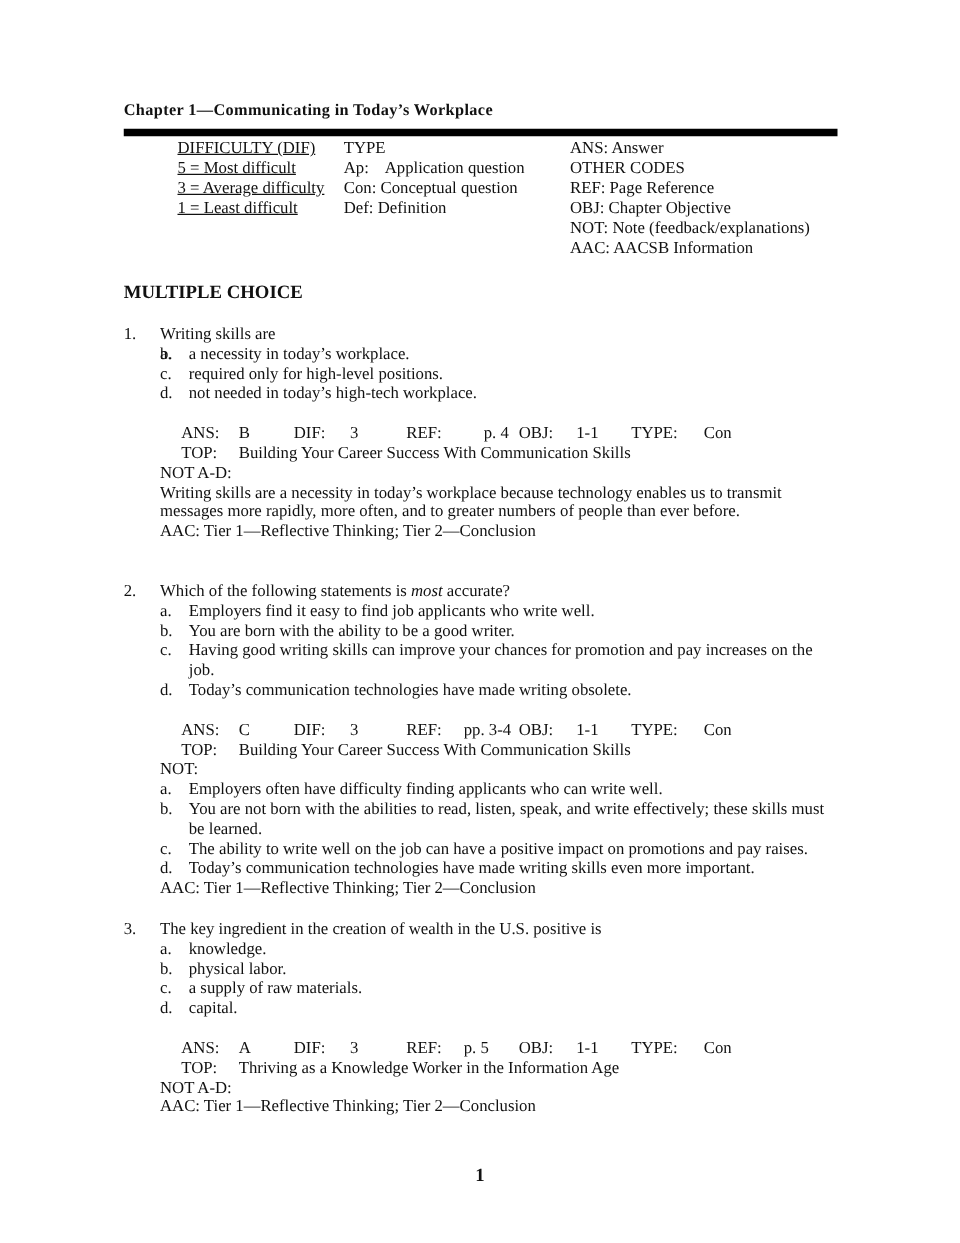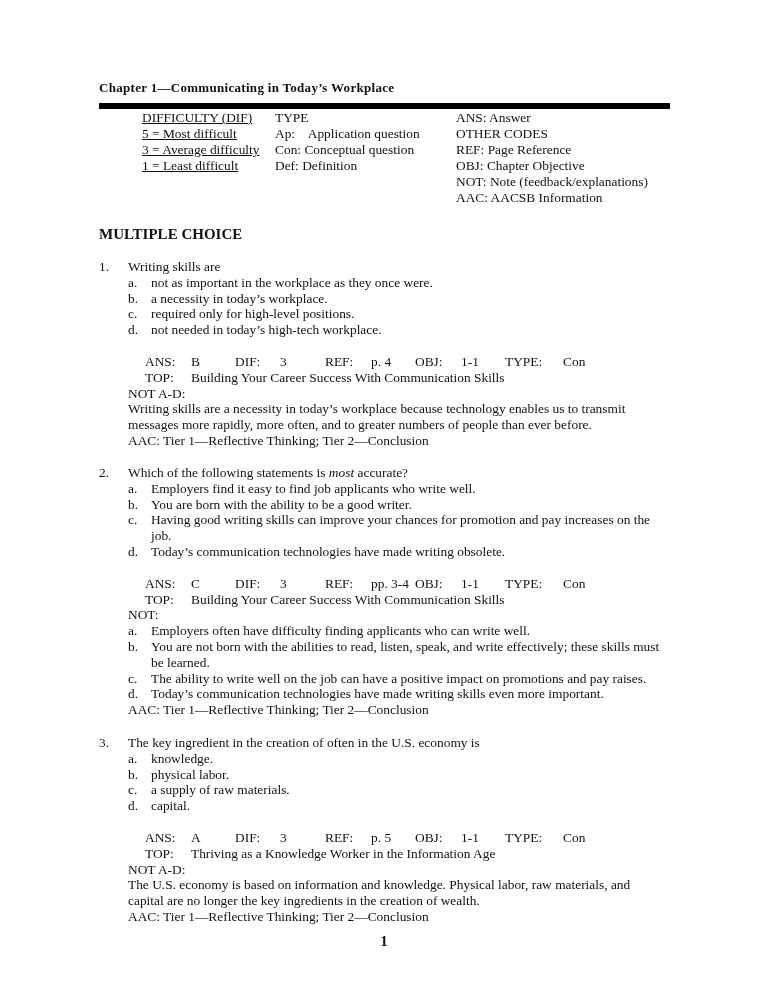--- a/index.html
+++ b/index.html
@@ -59,32 +59,32 @@
   <div>AAC: AACSB Information</div>
 </div>
 
 <div class="abs section-heading">MULTIPLE CHOICE</div>
 
 <div class="q" style="top:259px;">
   <div class="row">
     <span class="num">1.</span>
     <div class="stem"><span>Writing skills are</span><em></em><span></span></div>
   </div>
-  <div class="opt"><span class="lbl">a.</span><span>not as important in the workplace as they once were.</span></div>
+  <div class="opt"><span class="lbl">a.</span></div>
   <div class="opt"><span class="lbl">b.</span><span>a necessity in today’s workplace.</span></div>
   <div class="opt"><span class="lbl">c.</span><span>required only for high-level positions.</span></div>
   <div class="opt"><span class="lbl">d.</span><span>not needed in today’s high-tech workplace.</span></div>
   <div class="gap"></div>
   <div class="meta">
     <span style="left:0">ANS:</span>
     <span style="left:46px">B</span>
     <span style="left:90px">DIF:</span>
     <span style="left:135px">3</span>
     <span style="left:180px">REF:</span>
-    <span style="left:226px">p. 4</span>
+    <span style="left:242px">p. 4</span>
     <span style="left:270px">OBJ:</span>
     <span style="left:316px">1-1</span>
     <span style="left:360px">TYPE:</span>
     <span style="left:418px">Con</span>
   </div>
   <div class="meta">
     <span style="left:0">TOP:</span>
     <span style="left:46px">Building Your Career Success With Communication Skills</span>
   </div>
   <div class="ind">NOT A-D:</div>
@@ -122,21 +122,21 @@
   <div class="opt"><span class="lbl">a.</span><span>Employers often have difficulty finding applicants who can write well.</span></div>
   <div class="opt"><span class="lbl">b.</span><span>You are not born with the abilities to read, listen, speak, and write effectively; these skills must be learned.</span></div>
   <div class="opt"><span class="lbl">c.</span><span>The ability to write well on the job can have a positive impact on promotions and pay raises.</span></div>
   <div class="opt"><span class="lbl">d.</span><span>Today’s communication technologies have made writing skills even more important.</span></div>
   <div class="ind">AAC: Tier 1—Reflective Thinking; Tier 2—Conclusion</div>
 </div>
 
 <div class="q" style="top:735px;">
   <div class="row">
     <span class="num">3.</span>
-    <div class="stem"><span>The key ingredient in the creation of often in the U.S. economy is</span><em></em><span></span></div>
+    <div class="stem"><span>The key ingredient in the creation of wealth in the U.S. positive is</span><em></em><span></span></div>
   </div>
   <div class="opt"><span class="lbl">a.</span><span>knowledge.</span></div>
   <div class="opt"><span class="lbl">b.</span><span>physical labor.</span></div>
   <div class="opt"><span class="lbl">c.</span><span>a supply of raw materials.</span></div>
   <div class="opt"><span class="lbl">d.</span><span>capital.</span></div>
   <div class="gap"></div>
   <div class="meta">
     <span style="left:0">ANS:</span>
     <span style="left:46px">A</span>
     <span style="left:90px">DIF:</span>
@@ -146,17 +146,16 @@
     <span style="left:270px">OBJ:</span>
     <span style="left:316px">1-1</span>
     <span style="left:360px">TYPE:</span>
     <span style="left:418px">Con</span>
   </div>
   <div class="meta">
     <span style="left:0">TOP:</span>
     <span style="left:46px">Thriving as a Knowledge Worker in the Information Age</span>
   </div>
   <div class="ind">NOT A-D:</div>
-  <div class="ind">The U.S. economy is based on information and knowledge. Physical labor, raw materials, and capital are no longer the key ingredients in the creation of wealth.</div>
   <div class="ind">AAC: Tier 1—Reflective Thinking; Tier 2—Conclusion</div>
 </div>
 
 <div class="abs page-number">1</div>
 
 </body></html>

